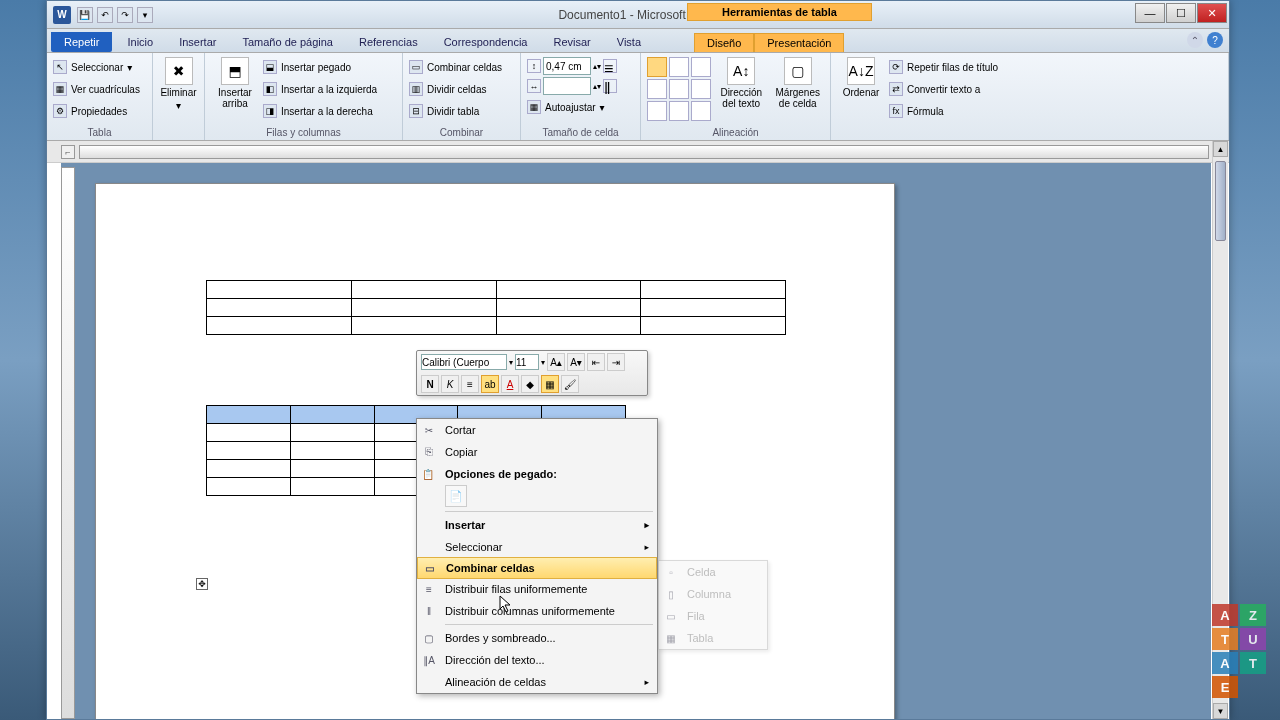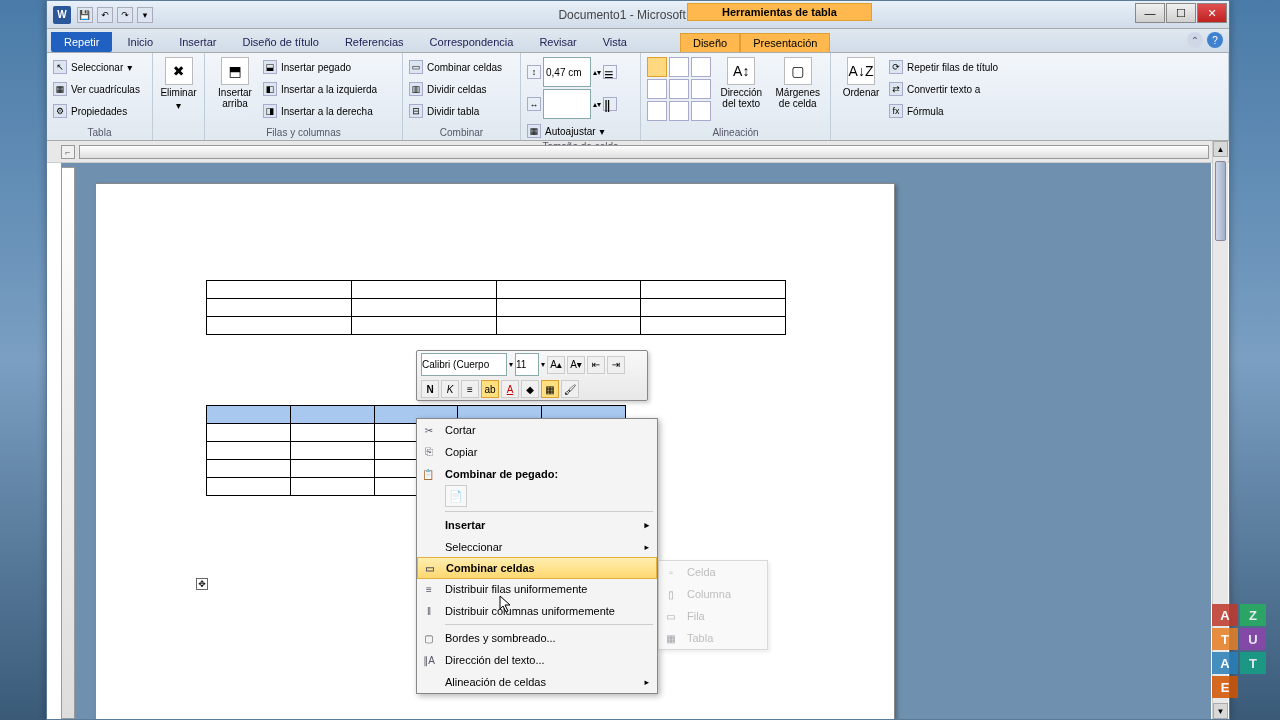--- a/index.html
+++ b/index.html
@@ -26,41 +26,41 @@
 .ribbon-group-body { display: flex; gap: 4px; flex: 1; align-items: flex-start; padding-top: 2px; }
 .rbtn-lg { display: flex; flex-direction: column; align-items: center; width: 48px; font-size: 10px; text-align: center; gap: 2px; }
 .rbtn-lg .ico { width: 28px; height: 28px; background: #fff; border: 1px solid #bbb; display: flex; align-items: center; justify-content: center; font-size: 14px; }
 .rbtn-sm { display: flex; align-items: center; gap: 4px; font-size: 10px; height: 20px; }
 .rbtn-sm .ico { width: 14px; height: 14px; background: #dde6f0; border: 1px solid #aac; font-size: 9px; display: flex; align-items: center; justify-content: center; }
 .col { display: flex; flex-direction: column; gap: 2px; }
 .align-grid { display: grid; grid-template-columns: repeat(3, 20px); grid-template-rows: repeat(3, 20px); gap: 2px; }
 .align-cell { border: 1px solid #aac; background: #fff; }
 .align-cell.sel { background: #ffd880; border-color: #e0a030; }
 .spinbox { display: flex; align-items: center; gap: 2px; }
-.spinbox input { width: 48px; height: 30px; font-size: 10px; border: 1px solid #8aa; padding: 0 2px; }
+.spinbox input { width: 48px; height: 18px; font-size: 10px; border: 1px solid #8aa; padding: 0 2px; }
 .ruler-area { height: 22px; background: #e8e8e8; border-bottom: 1px solid #ccc; display: flex; align-items: center; padding-left: 14px; }
 .ruler-corner { width: 14px; height: 14px; border: 1px solid #999; background: #f0f0f0; font-size: 9px; display: flex; align-items: center; justify-content: center; color: #555; }
 .ruler-h { flex: 1; height: 14px; background: linear-gradient(to bottom,#fff,#ddd); border: 1px solid #999; margin-left: 4px; margin-right: 20px; font-size: 8px; color: #555; position: relative; overflow: hidden; }
 .doc-area { position: absolute; left: 14px; top: 162px; right: 18px; bottom: 0; background: #7090b0; display: flex; }
 .ruler-v { width: 14px; background: linear-gradient(to bottom,#fff,#ddd); border: 1px solid #999; margin-top: 4px; }
 .page-wrap { flex: 1; overflow: auto; padding: 20px 0 0 20px; }
 .page { width: 800px; min-height: 1000px; background: #fff; border: 1px solid #888; box-shadow: 2px 2px 4px rgba(0,0,0,0.3); padding: 96px 110px; position: relative; }
 .doc-table { border-collapse: collapse; width: 580px; }
 .doc-table td { border: 1px solid #000; height: 18px; }
 .doc-table.t2 { margin-top: 70px; width: 420px; }
 .doc-table.t2 tr.sel td { background: #a8c8f0; }
 .table-handle { position: absolute; width: 12px; height: 12px; border: 1px solid #666; background: #fff; font-size: 9px; display: flex; align-items: center; justify-content: center; cursor: move; }
 .scrollbar-v { position: absolute; right: 1px; top: 140px; bottom: 0; width: 16px; background: #e8e8e8; border-left: 1px solid #ccc; }
 .scrollbar-v .thumb { position: absolute; left: 2px; right: 2px; top: 20px; height: 80px; background: linear-gradient(to right,#d0d8e8,#a0b0c8); border: 1px solid #889; border-radius: 2px; }
 .scrollbar-v .arr { position: absolute; left: 0; right: 0; height: 16px; background: #d8d8d8; border: 1px solid #aaa; font-size: 8px; display: flex; align-items: center; justify-content: center; }
 
 
 .mini-toolbar { position: absolute; left: 416px; top: 350px; width: 232px; background: linear-gradient(to bottom,#f8f8f8,#e8e8e8); border: 1px solid #888; border-radius: 2px; box-shadow: 2px 2px 4px rgba(0,0,0,0.2); }
 .mini-row { display: flex; align-items: center; padding: 2px 4px; gap: 2px; }
-.mini-row input { font-size: 10px; height: 23px; border: 1px solid #8aa; }
+.mini-row input { font-size: 10px; height: 16px; border: 1px solid #8aa; }
 .mini-btn { width: 18px; height: 18px; border: 1px solid #ccc; background: #f0f0f0; font-size: 10px; display: flex; align-items: center; justify-content: center; }
 .mini-btn.hl { background: #ffe080; border-color: #e0a030; }
 
 
 .ctx { position: absolute; left: 416px; top: 418px; width: 242px; background: #f4f4f4; border: 1px solid #888; box-shadow: 2px 2px 6px rgba(0,0,0,0.3); font-size: 11px; }
 .ctx-item { display: flex; align-items: center; height: 22px; padding: 0 8px 0 28px; position: relative; }
 .ctx-item .ico { position: absolute; left: 4px; width: 16px; height: 16px; display: flex; align-items: center; justify-content: center; font-size: 10px; color: #556; }
 .ctx-item.hl { background: linear-gradient(to bottom,#ffeeb0,#ffd870); border: 1px solid #e0b040; margin: -1px 0; font-weight: bold; }
 .ctx-item .arrow { position: absolute; right: 8px; font-size: 9px; }
 .ctx-item.bold-head { font-weight: bold; }
@@ -95,21 +95,21 @@
       <button>—</button>
       <button>☐</button>
       <button class="close">✕</button>
     </div>
   </div>
 
   <div class="ribbon-tabs">
     <div class="ribbon-tab file">Repetir</div>
     <div class="ribbon-tab">Inicio</div>
     <div class="ribbon-tab">Insertar</div>
-    <div class="ribbon-tab">Diseño de título</div>
+    <div class="ribbon-tab">Tamaño de página</div>
     <div class="ribbon-tab">Referencias</div>
     <div class="ribbon-tab">Correspondencia</div>
     <div class="ribbon-tab">Revisar</div>
     <div class="ribbon-tab">Vista</div>
     <div style="width:40px"></div>
     <div class="ribbon-tab orange">Diseño</div>
     <div class="ribbon-tab orange">Presentación</div>
     <div class="ribbon-help">
       <span style="background:#d0d8e8;color:#556">⌃</span>
       <span>?</span>
@@ -373,21 +373,21 @@
   <div class="ctx-item">
       <span class="ico">✂</span>
       <span>Cortar</span>
     </div>
   <div class="ctx-item">
       <span class="ico">⎘</span>
       <span>Copiar</span>
     </div>
   <div class="ctx-item bold-head">
       <span class="ico">📋</span>
-      <span>Combinar de pegado:</span>
+      <span>Opciones de pegado:</span>
     </div>
   <div class="paste-opt">📄</div>
   <div class="ctx-sep"></div>
   <div class="ctx-item bold-head">
       <span>Insertar</span>
       <span class="arrow">▸</span>
     </div>
   <div class="ctx-item">
       <span>Seleccionar</span>
       <span class="arrow">▸</span>

